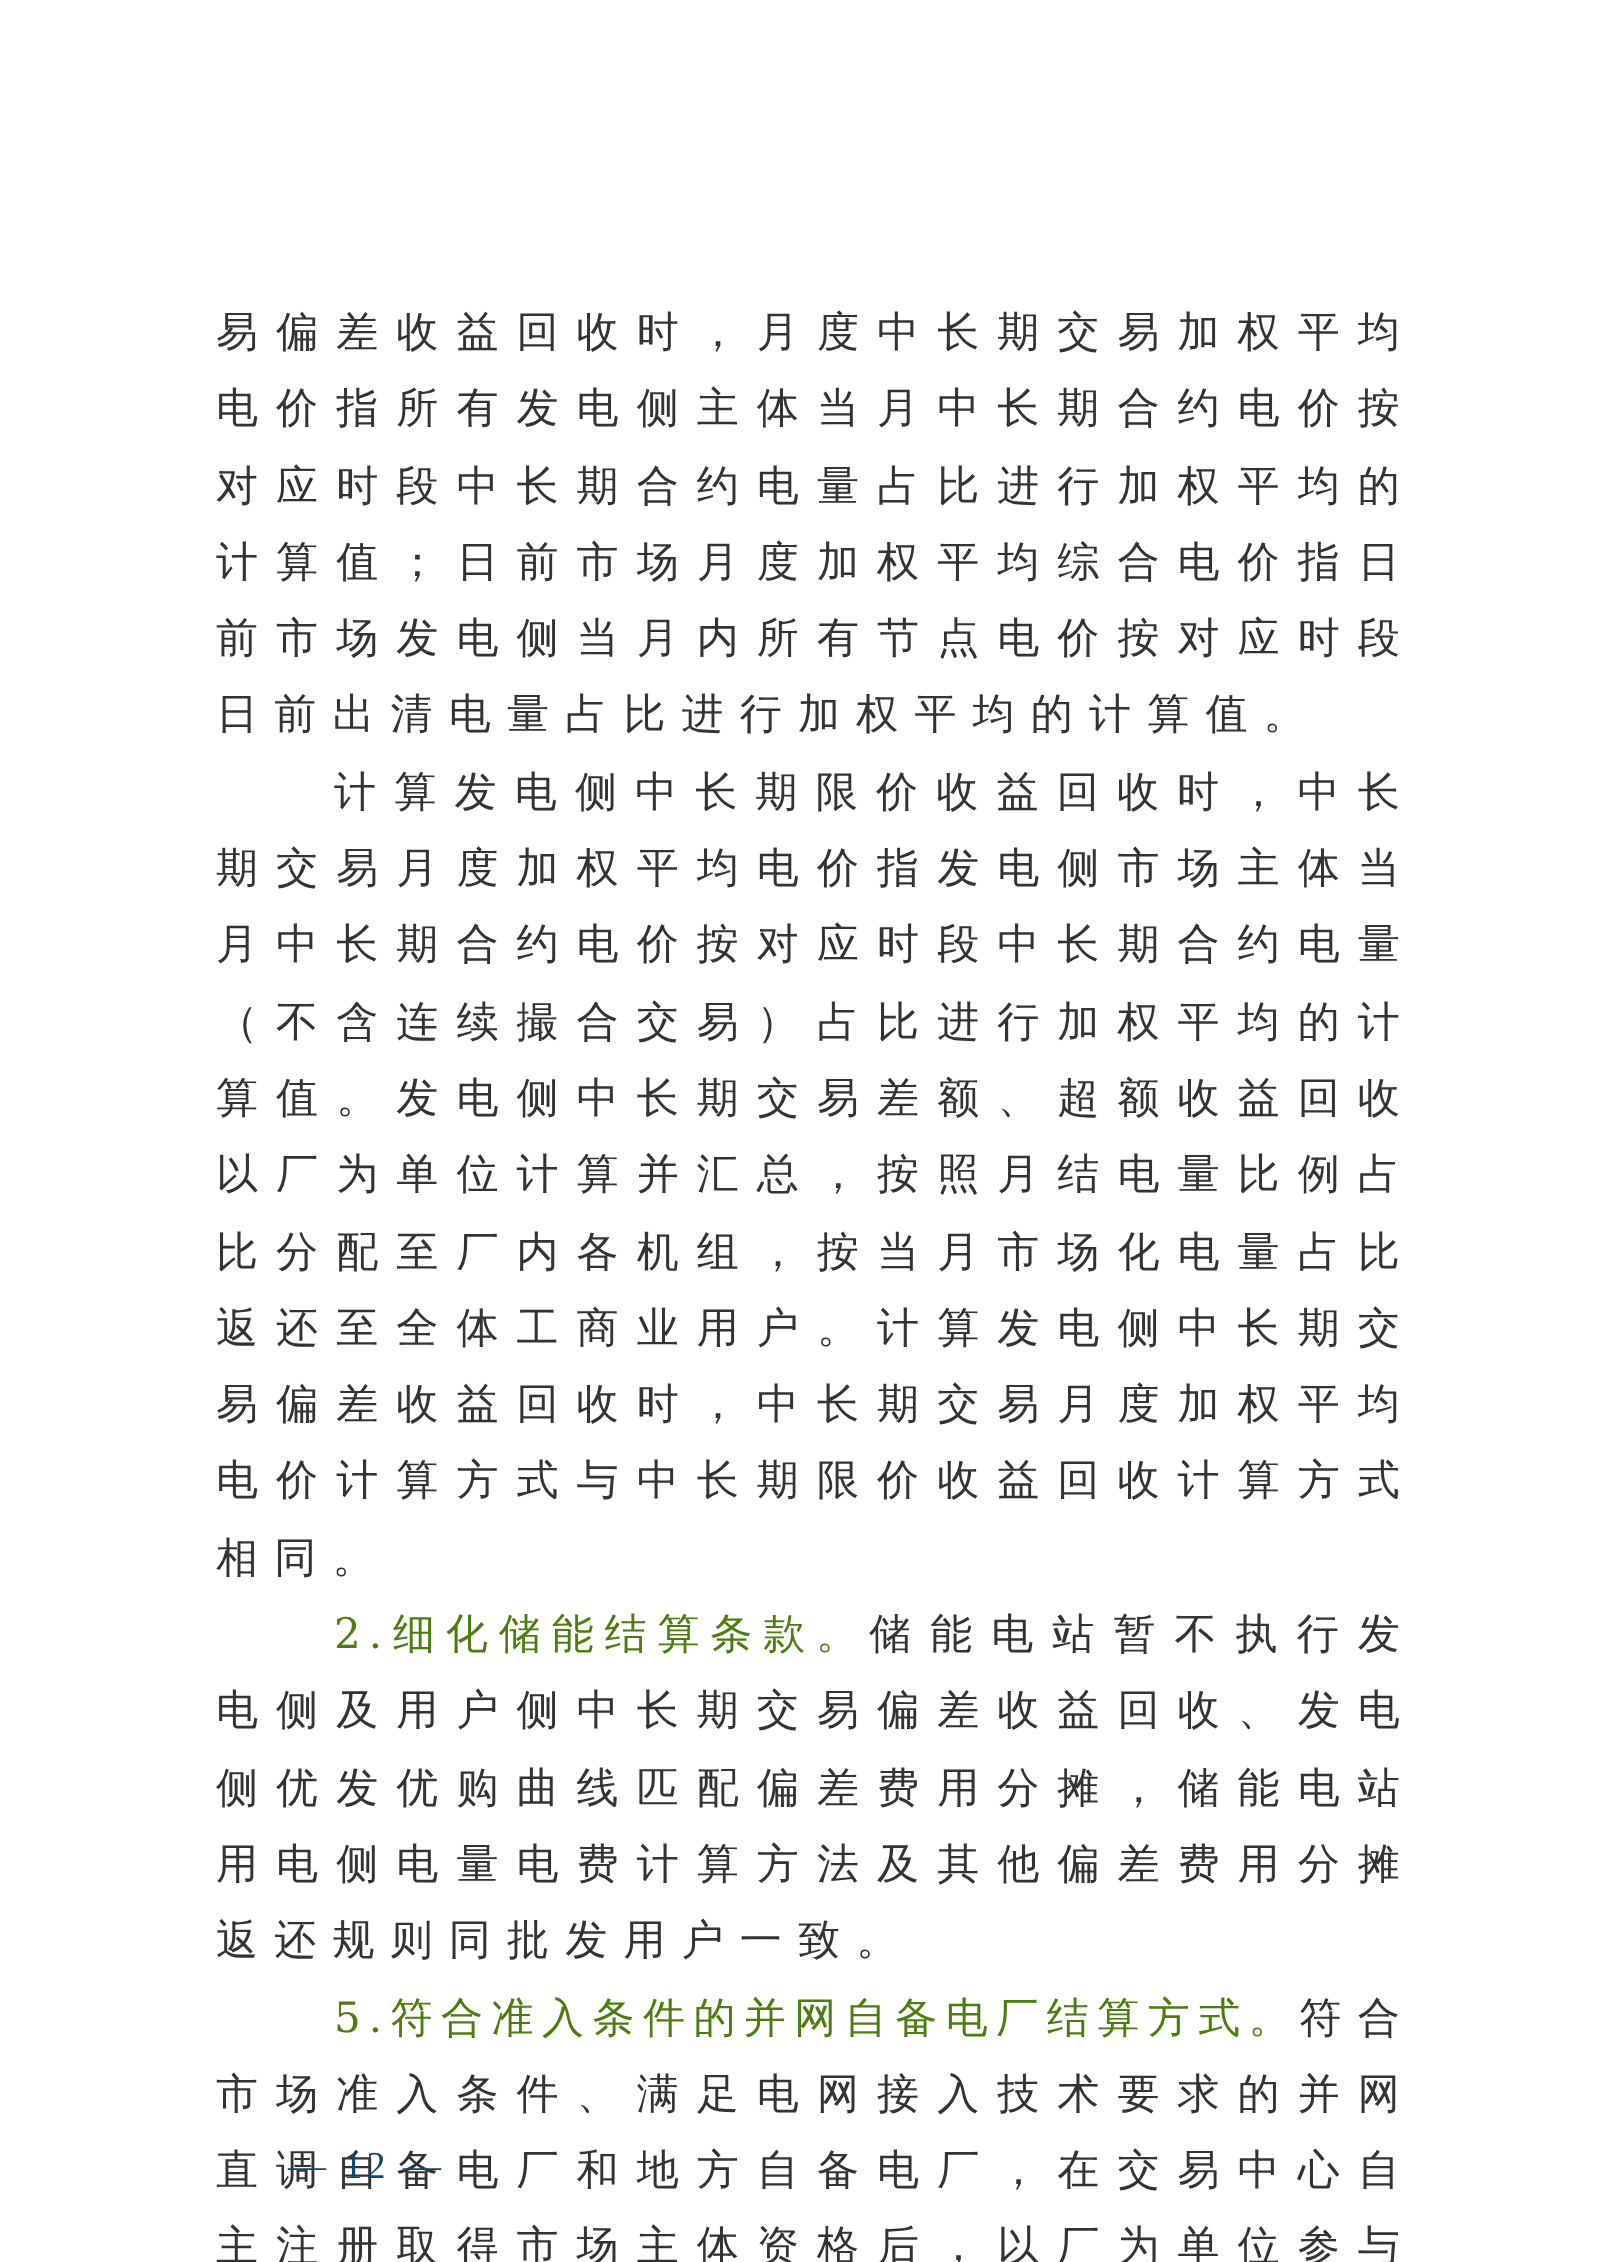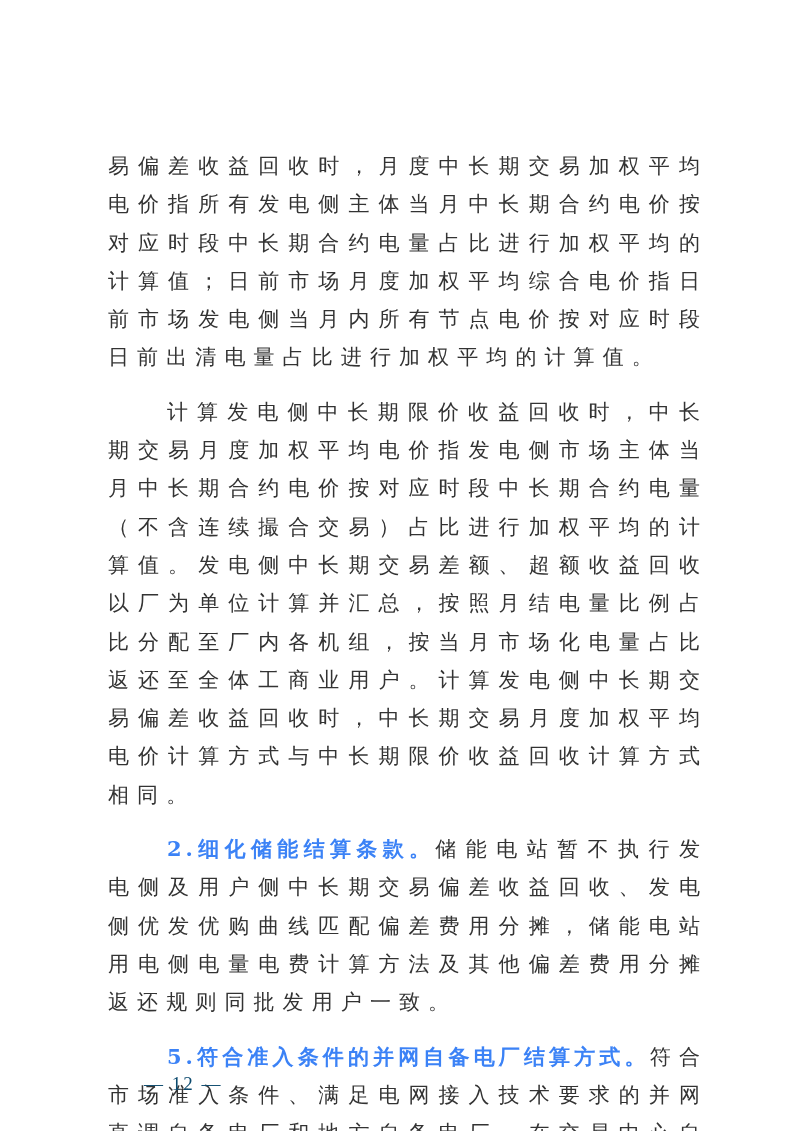--- a/index.html
+++ b/index.html
@@ -12,24 +12,24 @@
     position: absolute; left: 108px; top: 147px; width: 600px;
     font-family: "DejaVu Serif", "Liberation Serif", serif;
     font-size: 21px;
     line-height: 38.3px;
     color: #333333;
     letter-spacing: 8.1px;
     text-align: justify;
     text-align-last: left;
   }
   .para { margin: 0; padding: 0; }
-  .para.indent { text-indent: 59px; margin-top: 16px; }
+  .para.indent { text-indent: 59px; }
   .heading {
-    font-weight: bold;
-    color: #3b82f6;
+    font-weight: normal;
+    color: #4d7c0f;
     letter-spacing: 4px;
   }
   .footer {
     position: absolute; left: 144px; top: 1073px;
     font-family: "Liberation Serif", "DejaVu Serif", serif;
     font-size: 19px; color: #0c4a6e;
     letter-spacing: 2px;
   }
 </style>
 </head>

